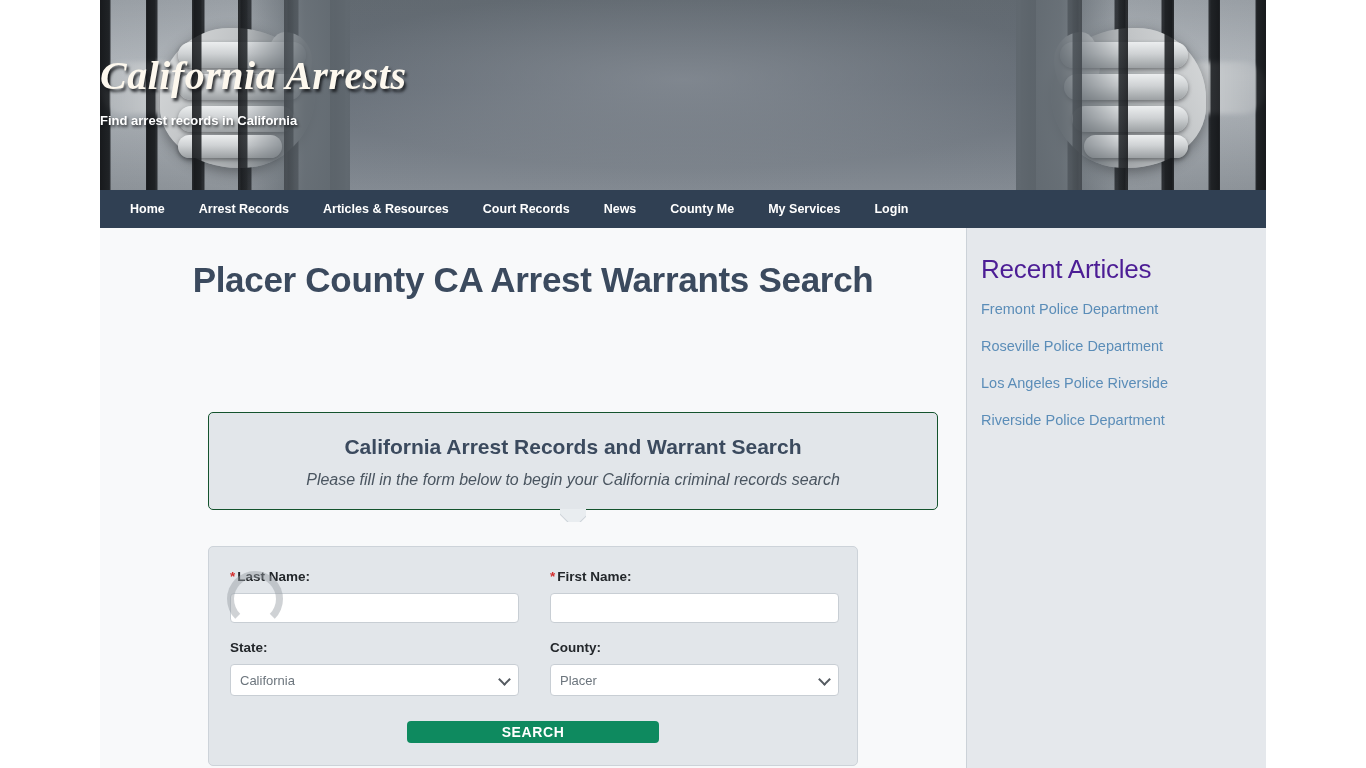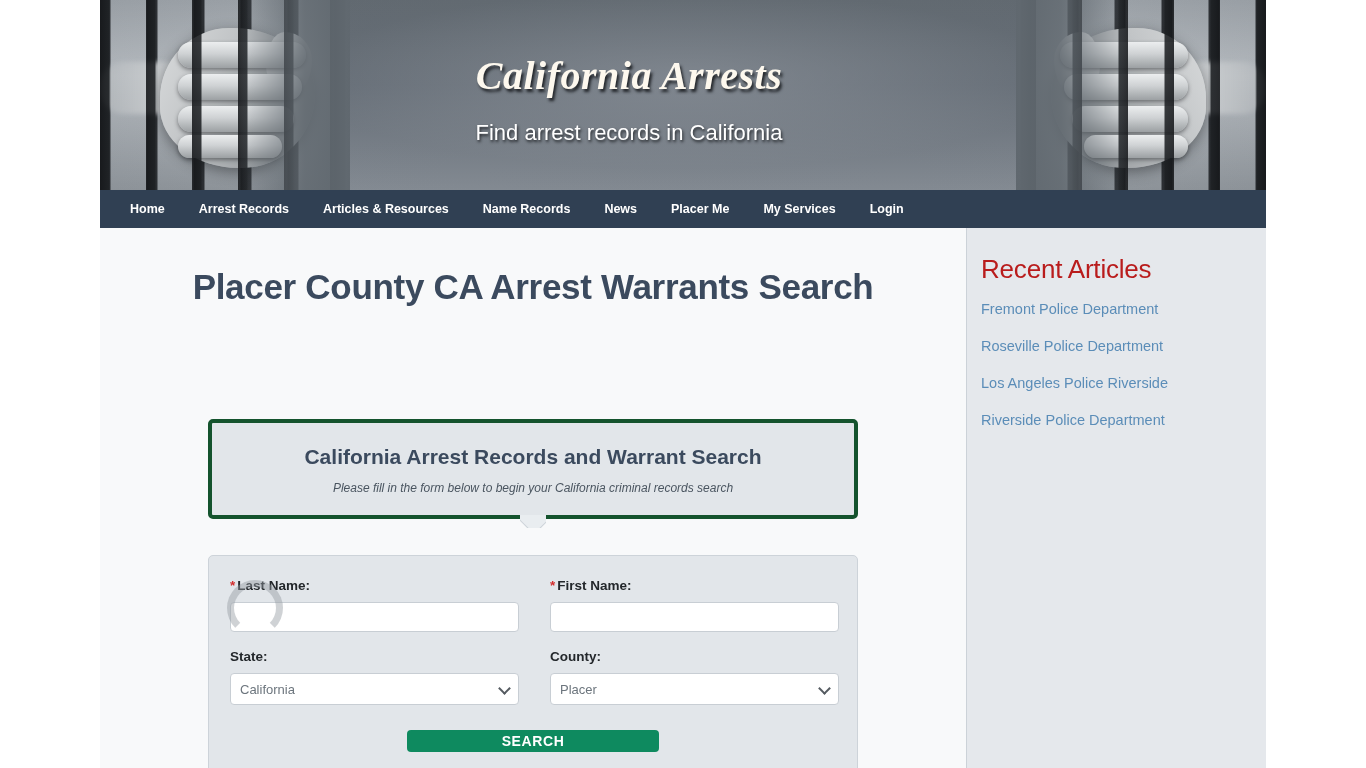--- a/index.html
+++ b/index.html
@@ -133,39 +133,39 @@
       rgba(0,0,0,0) 10px,
       rgba(0,0,0,0) 46px
     );
   }
 
   .banner-text {
     position: absolute;
     left: 0;
     top: 0;
     width: 1058px;
-    text-align: center;
+    text-align: left;
     z-index: 5;
   }
   .site-title {
     margin: 0;
     padding-top: 52px;
     font-family: "Liberation Serif", "DejaVu Serif", serif;
     font-style: italic;
     font-weight: bold;
     font-size: 40px;
     letter-spacing: 0.5px;
     color: #fdf8ee;
     text-shadow: 2px 3px 3px rgba(20,22,26,0.85);
   }
   .site-tagline {
-    margin: 7px;
+    margin: 0;
     padding-top: 14px;
-    font-size: 22px;
-    font-weight: normal;
+    font-size: 13px;
+    font-weight: bold;
     color: #ffffff;
     text-shadow: 1px 2px 3px rgba(20,22,26,0.9);
   }
 
   
   .nav {
     position: absolute;
     left: 0;
     top: 190px;
     width: 1166px;
@@ -205,47 +205,47 @@
   .side-col {
     width: 300px;
     height: 540px;
     background: #e5e8ec;
     border-left: 1px solid #ccd2d8;
     padding: 26px 0 0 14px;
   }
 
   
   .page-title {
-    margin: 7px;
+    margin: 0;
     padding-top: 32px;
     text-align: center;
     font-size: 35px;
     font-weight: bold;
     color: #3b4a5e;
     letter-spacing: -0.3px;
   }
   .callout-wrap { position: relative; margin: 112px auto 0 auto; width: 650px; }
   .callout-box {
-    width: 650px;
+    width: 730px;
     background: #e2e6ea;
-    border: 4px solid #14532d;
+    border: 1px solid #14532d;
     border-radius: 5px;
     padding: 22px 18px 20px 18px;
     text-align: center;
     position: relative;
   }
   .callout-title {
     margin: 0;
     font-size: 21px;
     font-weight: bold;
     color: #3b4a5e;
   }
   .callout-sub {
     margin: 12px 0 0 0;
-    font-size: 12px;
+    font-size: 16px;
     font-style: italic;
     color: #4a5560;
   }
   .callout-tail {
     position: absolute;
     left: 50%;
     bottom: -13px;
     margin-left: -13px;
     width: 26px;
     height: 13px;
@@ -354,21 +354,21 @@
     letter-spacing: 0.6px;
     cursor: pointer;
     font-family: "Liberation Sans", sans-serif;
   }
 
   
   .side-title {
     margin: 0 0 16px 0;
     font-size: 26px;
     font-weight: normal;
-    color: #b91c1c;
+    color: #4c1d95;
     letter-spacing: -0.2px;
   }
   .side-link {
     display: block;
     font-size: 14.5px;
     color: #5b8db8;
     text-decoration: none;
     margin-bottom: 21px;
     cursor: pointer;
   }
@@ -415,23 +415,23 @@
       <div class="banner-text">
         <h1 class="site-title">California Arrests</h1>
         <p class="site-tagline">Find arrest records in California</p>
       </div>
     </div>
 
     <div class="nav">
       <a class="nav-item">Home</a>
       <a class="nav-item">Arrest Records</a>
       <a class="nav-item">Articles &amp; Resources</a>
-      <a class="nav-item">Name Records</a>
+      <a class="nav-item">Court Records</a>
       <a class="nav-item">News</a>
-      <a class="nav-item">Placer Me</a>
+      <a class="nav-item">County Me</a>
       <a class="nav-item">My Services</a>
       <a class="nav-item">Login</a>
     </div>
 
     <div class="body-wrap">
 
       <div class="main-col">
         <h2 class="page-title">Placer County CA Arrest Warrants Search</h2>
 
         <div class="callout-wrap">

